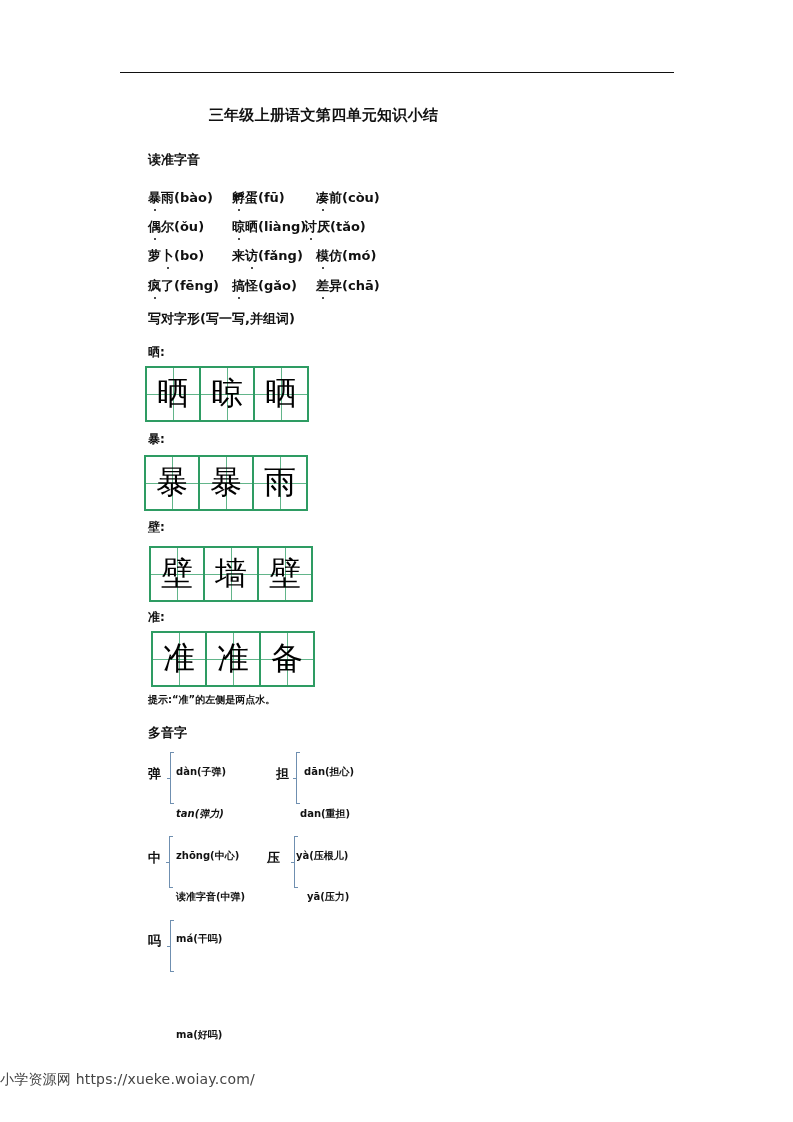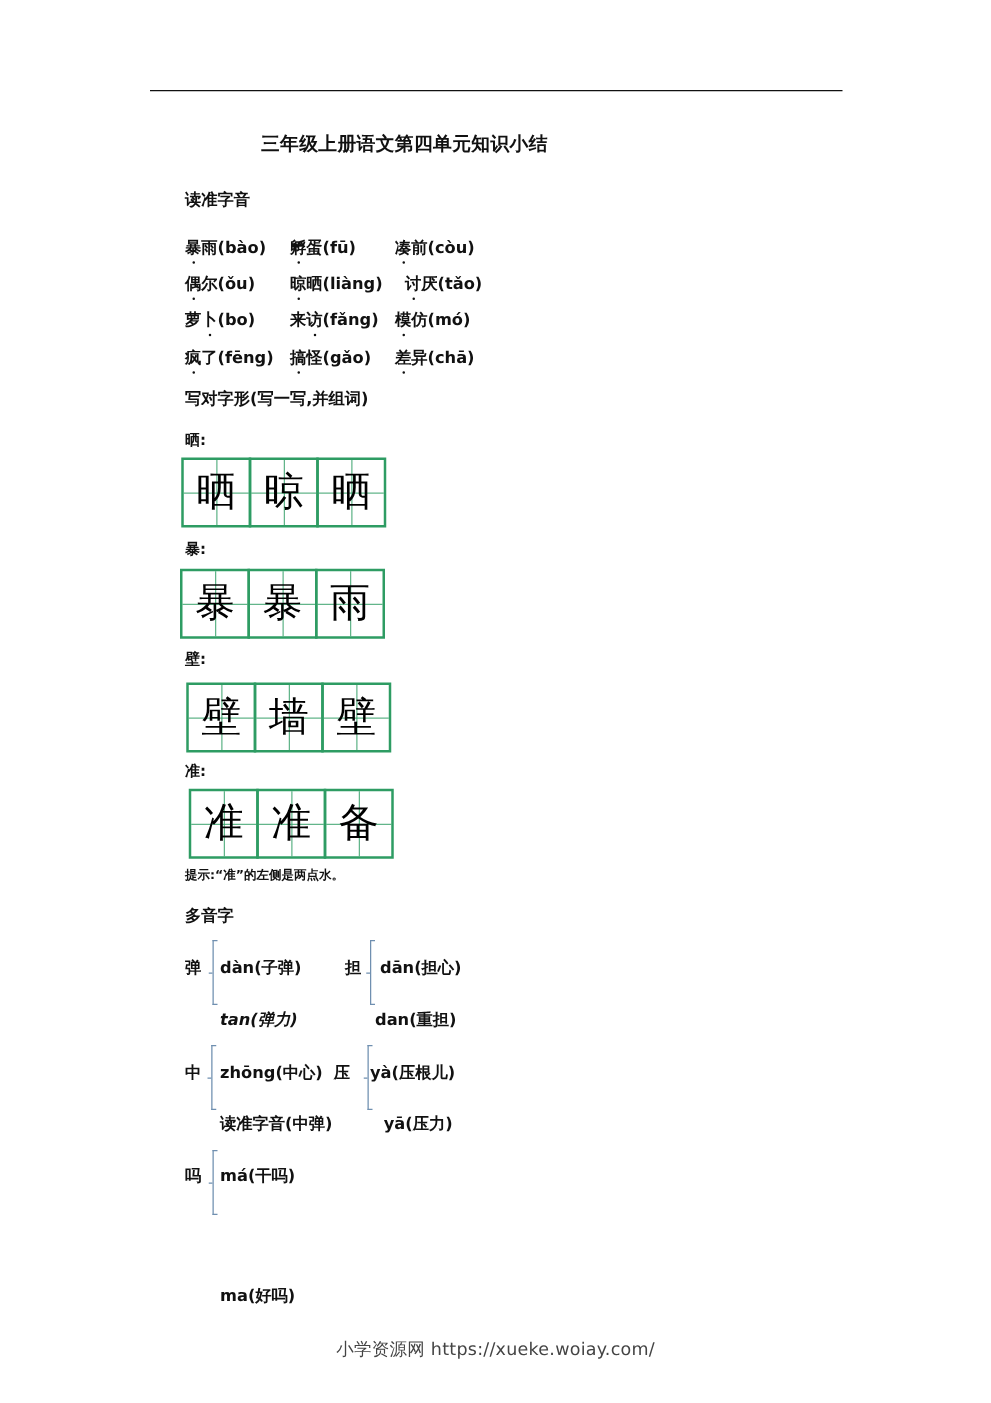--- a/index.html
+++ b/index.html
@@ -64,24 +64,24 @@
     }
     .poly-bracket::before, .poly-bracket::after {
       content: ""; position: absolute; left: -1px; width: 4px; border-top: 1px solid #6f8fb0;
     }
     .poly-bracket::before { top: 0; }
     .poly-bracket::after { bottom: 0; }
     .poly-bracket .mid {
       position: absolute; left: -4px; top: 50%; width: 3px; border-top: 1px solid #6f8fb0;
     }
     .poly-reading {
-      position: absolute; font-size: 13px; font-weight: bold; white-space: nowrap;
+      position: absolute; font-size: 10px; font-weight: bold; white-space: nowrap;
     }
     .footer {
-      position: absolute; left: 0; width: 793px; top: 1071px; text-align: center;
+      position: absolute; left: 0; width: 793px; top: 1071px; 
       font-size: 14px; color: #444; letter-spacing: 0.2px;
     }
   </style>
 </head>
 <body>
 
 <div class="top-rule"></div>
 
 <div class="title">三年级上册语文第四单元知识小结</div>
 
@@ -89,21 +89,21 @@
 
 <div id="pron-rows">
     <div class="pron-row" style="top: 189px;">
       <span class="pron-item" style="left: 0px;"><span class="dot-char">暴</span><span>雨</span><span>(bào)</span></span>
       <span class="pron-item" style="left: 84px;"><span class="dot-char">孵</span><span>蛋</span><span>(fū)</span></span>
       <span class="pron-item" style="left: 168px;"><span class="dot-char">凑</span><span>前</span><span>(còu)</span></span>
     </div>
     <div class="pron-row" style="top: 218px;">
       <span class="pron-item" style="left: 0px;"><span class="dot-char">偶</span><span>尔</span><span>(ǒu)</span></span>
       <span class="pron-item" style="left: 84px;"><span class="dot-char">晾</span><span>晒</span><span>(liàng)</span></span>
-      <span class="pron-item" style="left: 176px; text-align: right;"><span class="dot-char">讨</span><span>厌</span><span>(tǎo)</span></span>
+      <span class="pron-item" style="left: 156px; text-align: right;"><span class="dot-char">讨</span><span>厌</span><span>(tǎo)</span></span>
     </div>
     <div class="pron-row" style="top: 247px;">
       <span class="pron-item" style="left: 0px;"><span>萝</span><span class="dot-char">卜</span><span>(bo)</span></span>
       <span class="pron-item" style="left: 84px;"><span>来</span><span class="dot-char">访</span><span>(fǎng)</span></span>
       <span class="pron-item" style="left: 168px;"><span class="dot-char">模</span><span>仿</span><span>(mó)</span></span>
     </div>
     <div class="pron-row" style="top: 277px;">
       <span class="pron-item" style="left: 0px;"><span class="dot-char">疯</span><span>了</span><span>(fēng)</span></span>
       <span class="pron-item" style="left: 84px;"><span class="dot-char">搞</span><span>怪</span><span>(gǎo)</span></span>
       <span class="pron-item" style="left: 168px;"><span class="dot-char">差</span><span>异</span><span>(chā)</span></span>

